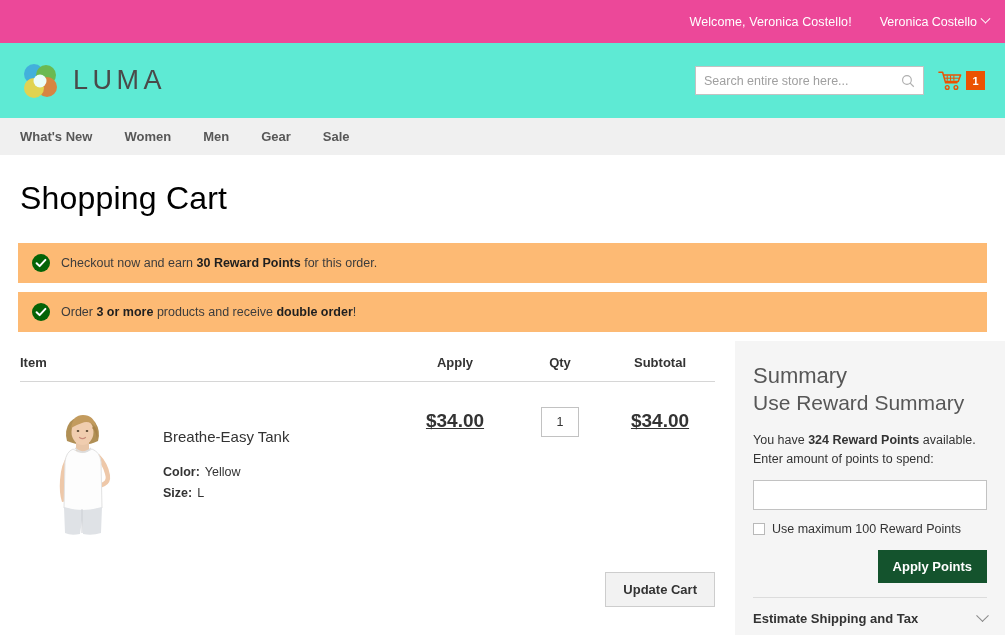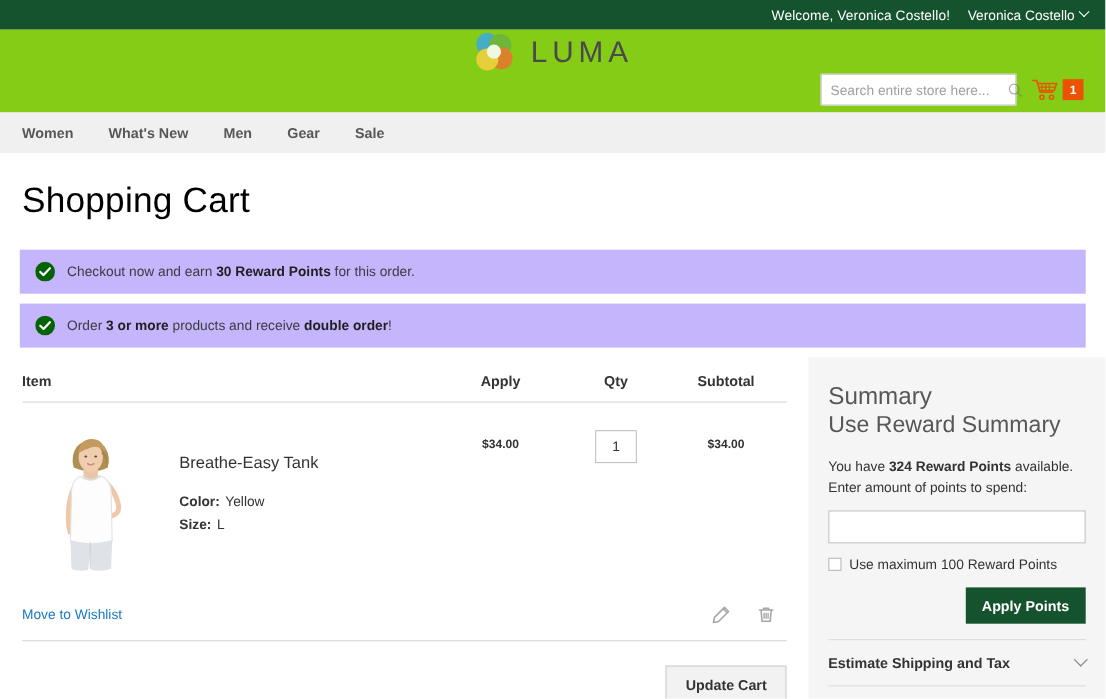--- a/index.html
+++ b/index.html
@@ -8,27 +8,27 @@
     height: 635px;
     overflow: hidden;
     background: #ffffff;
     font-family: "Liberation Sans", sans-serif;
     color: #333333;
     -webkit-font-smoothing: antialiased;
   }
 
   
   .topbar {
-    height: 27px;
-    background: #14532d;
+    height: 43px;
+    background: #ec4899;
     display: flex;
     align-items: center;
     justify-content: flex-end;
     padding-right: 16px;
-    gap: 16px;
+    gap: 28px;
   }
   .topbar-welcome {
     color: #ffffff;
     font-size: 12.5px;
     letter-spacing: .1px;
   }
   .topbar-account {
     color: #ffffff;
     font-size: 12.5px;
     display: flex;
@@ -43,41 +43,40 @@
     border-bottom: 1.4px solid #ffffff;
     transform: rotate(45deg) translate(-2px,-2px);
   }
 
   
   .header {
     height: 75px;
     display: flex;
     align-items: center;
     padding: 0 20px;
-    background: #84cc16;
+    background: #5eead4;
     position: relative;
-    flex-direction: column;
   }
   .logo-wrap { display: flex; align-items: center; gap: 13px; cursor: pointer; }
   .logo-mark { width: 40px; height: 40px; display: block; }
   .logo-text {
     font-size: 27px;
     font-weight: 400;
     letter-spacing: 4.5px;
     color: #4a4a4a;
   }
 
   .header-right {
     margin-left: auto;
     display: flex;
     align-items: center;
     gap: 14px;
   }
   .search-box {
-    width: 178px;
+    width: 229px;
     height: 29px;
     border: 1px solid #c2c2c2;
     background: #ffffff;
     display: flex;
     align-items: center;
     padding: 0 8px;
     position: relative;
   }
   .search-input {
     border: none;
@@ -131,21 +130,21 @@
     font-size: 32px;
     font-weight: 300;
     color: #000000;
     padding: 25px 20px 0 20px;
     letter-spacing: .2px;
   }
 
   
   .messages { padding: 26px 18px 0 18px; }
   .msg {
-    background: #c4b5fd;
+    background: #fdba74;
     display: flex;
     align-items: center;
     gap: 11px;
     padding: 11px 14px;
     margin-bottom: 9px;
     font-size: 12.5px;
     color: #3c3c3c;
   }
   .msg b { font-weight: 700; color: #1f1f1f; }
   .check-circle { width: 18px; height: 18px; flex: 0 0 auto; }
@@ -211,21 +210,21 @@
     font-size: 12.5px;
     color: #333333;
     margin-bottom: 7px;
   }
   .opt-line .opt-label { font-weight: 700; }
   .opt-line .opt-val { margin-left: 5px; color: #333333; }
 
   .price-cell { width: 120px; text-align: center; padding-top: 8px; }
   .qty-cell   { width: 90px;  display: flex; justify-content: center; padding-top: 5px; }
   .sub-cell   { width: 110px; text-align: center; padding-top: 8px; }
-  .money { font-size: 11px; font-weight: 700; color: #333333; }
+  .money { font-size: 19px; font-weight: 700; color: #333333; text-decoration: underline; }
   .qty-input {
     width: 38px;
     height: 30px;
     border: 1px solid #c2c2c2;
     text-align: center;
     font-size: 12.5px;
     color: #333333;
     font-family: "Liberation Sans", sans-serif;
     outline: none;
     background: #ffffff;
@@ -382,22 +381,22 @@
         <line x1="7.2" y1="8.5" x2="23.1" y2="8.5" stroke="#eb5202" stroke-width="1.1"></line>
         <circle cx="10" cy="18.6" r="2" fill="none" stroke="#eb5202" stroke-width="1.5"></circle>
         <circle cx="19.4" cy="18.6" r="2" fill="none" stroke="#eb5202" stroke-width="1.5"></circle>
       </svg>
       <span class="cart-badge">1</span>
     </div>
   </div>
 </div>
 
 <nav class="nav">
+  <a class="nav-item">What's New</a>
   <a class="nav-item">Women</a>
-  <a class="nav-item">What's New</a>
   <a class="nav-item">Men</a>
   <a class="nav-item">Gear</a>
   <a class="nav-item">Sale</a>
 </nav>
 
 <h1 class="page-title">Shopping Cart</h1>
 
 <div class="messages">
 
   <div class="msg">
@@ -477,37 +476,20 @@
 
       <div class="qty-cell">
         <input class="qty-input" type="text" value="1" style="">
       </div>
 
       <div class="sub-cell">
         <span class="money">$34.00</span>
       </div>
     </div>
 
-    <div class="row-actions">
-      <a class="wishlist-link">Move to Wishlist</a>
-      <div class="action-icons">
-        <svg class="ic-btn" viewBox="0 0 18 18">
-          <path d="M12.3 1.8 l3.9 3.9 l-9.6 9.6 l-4.9 1 l1 -4.9z" fill="none" stroke="#6f6f6f" stroke-width="1.5" stroke-linejoin="round"></path>
-          <line x1="11" y1="3.1" x2="14.9" y2="7" stroke="#6f6f6f" stroke-width="1.5"></line>
-        </svg>
-        <svg class="ic-btn" viewBox="0 0 18 18">
-          <path d="M2.6 4.2 h12.8" stroke="#6f6f6f" stroke-width="1.5" stroke-linecap="round"></path>
-          <path d="M6.6 4.2 v-1.6 h4.8 v1.6" fill="none" stroke="#6f6f6f" stroke-width="1.5" stroke-linejoin="round"></path>
-          <path d="M4.1 4.2 l1 11 h7.8 l1 -11" fill="none" stroke="#6f6f6f" stroke-width="1.5" stroke-linejoin="round"></path>
-          <line x1="7.1" y1="7" x2="7.1" y2="12.8" stroke="#6f6f6f" stroke-width="1.3"></line>
-          <line x1="9" y1="7" x2="9" y2="12.8" stroke="#6f6f6f" stroke-width="1.3"></line>
-          <line x1="10.9" y1="7" x2="10.9" y2="12.8" stroke="#6f6f6f" stroke-width="1.3"></line>
-        </svg>
-      </div>
-    </div>
 
     <div class="cart-footer">
       <button class="btn-secondary">Update Cart</button>
     </div>
   </div>
 
   <aside class="summary-col">
 
     <div class="summary-title">Summary</div>
 

